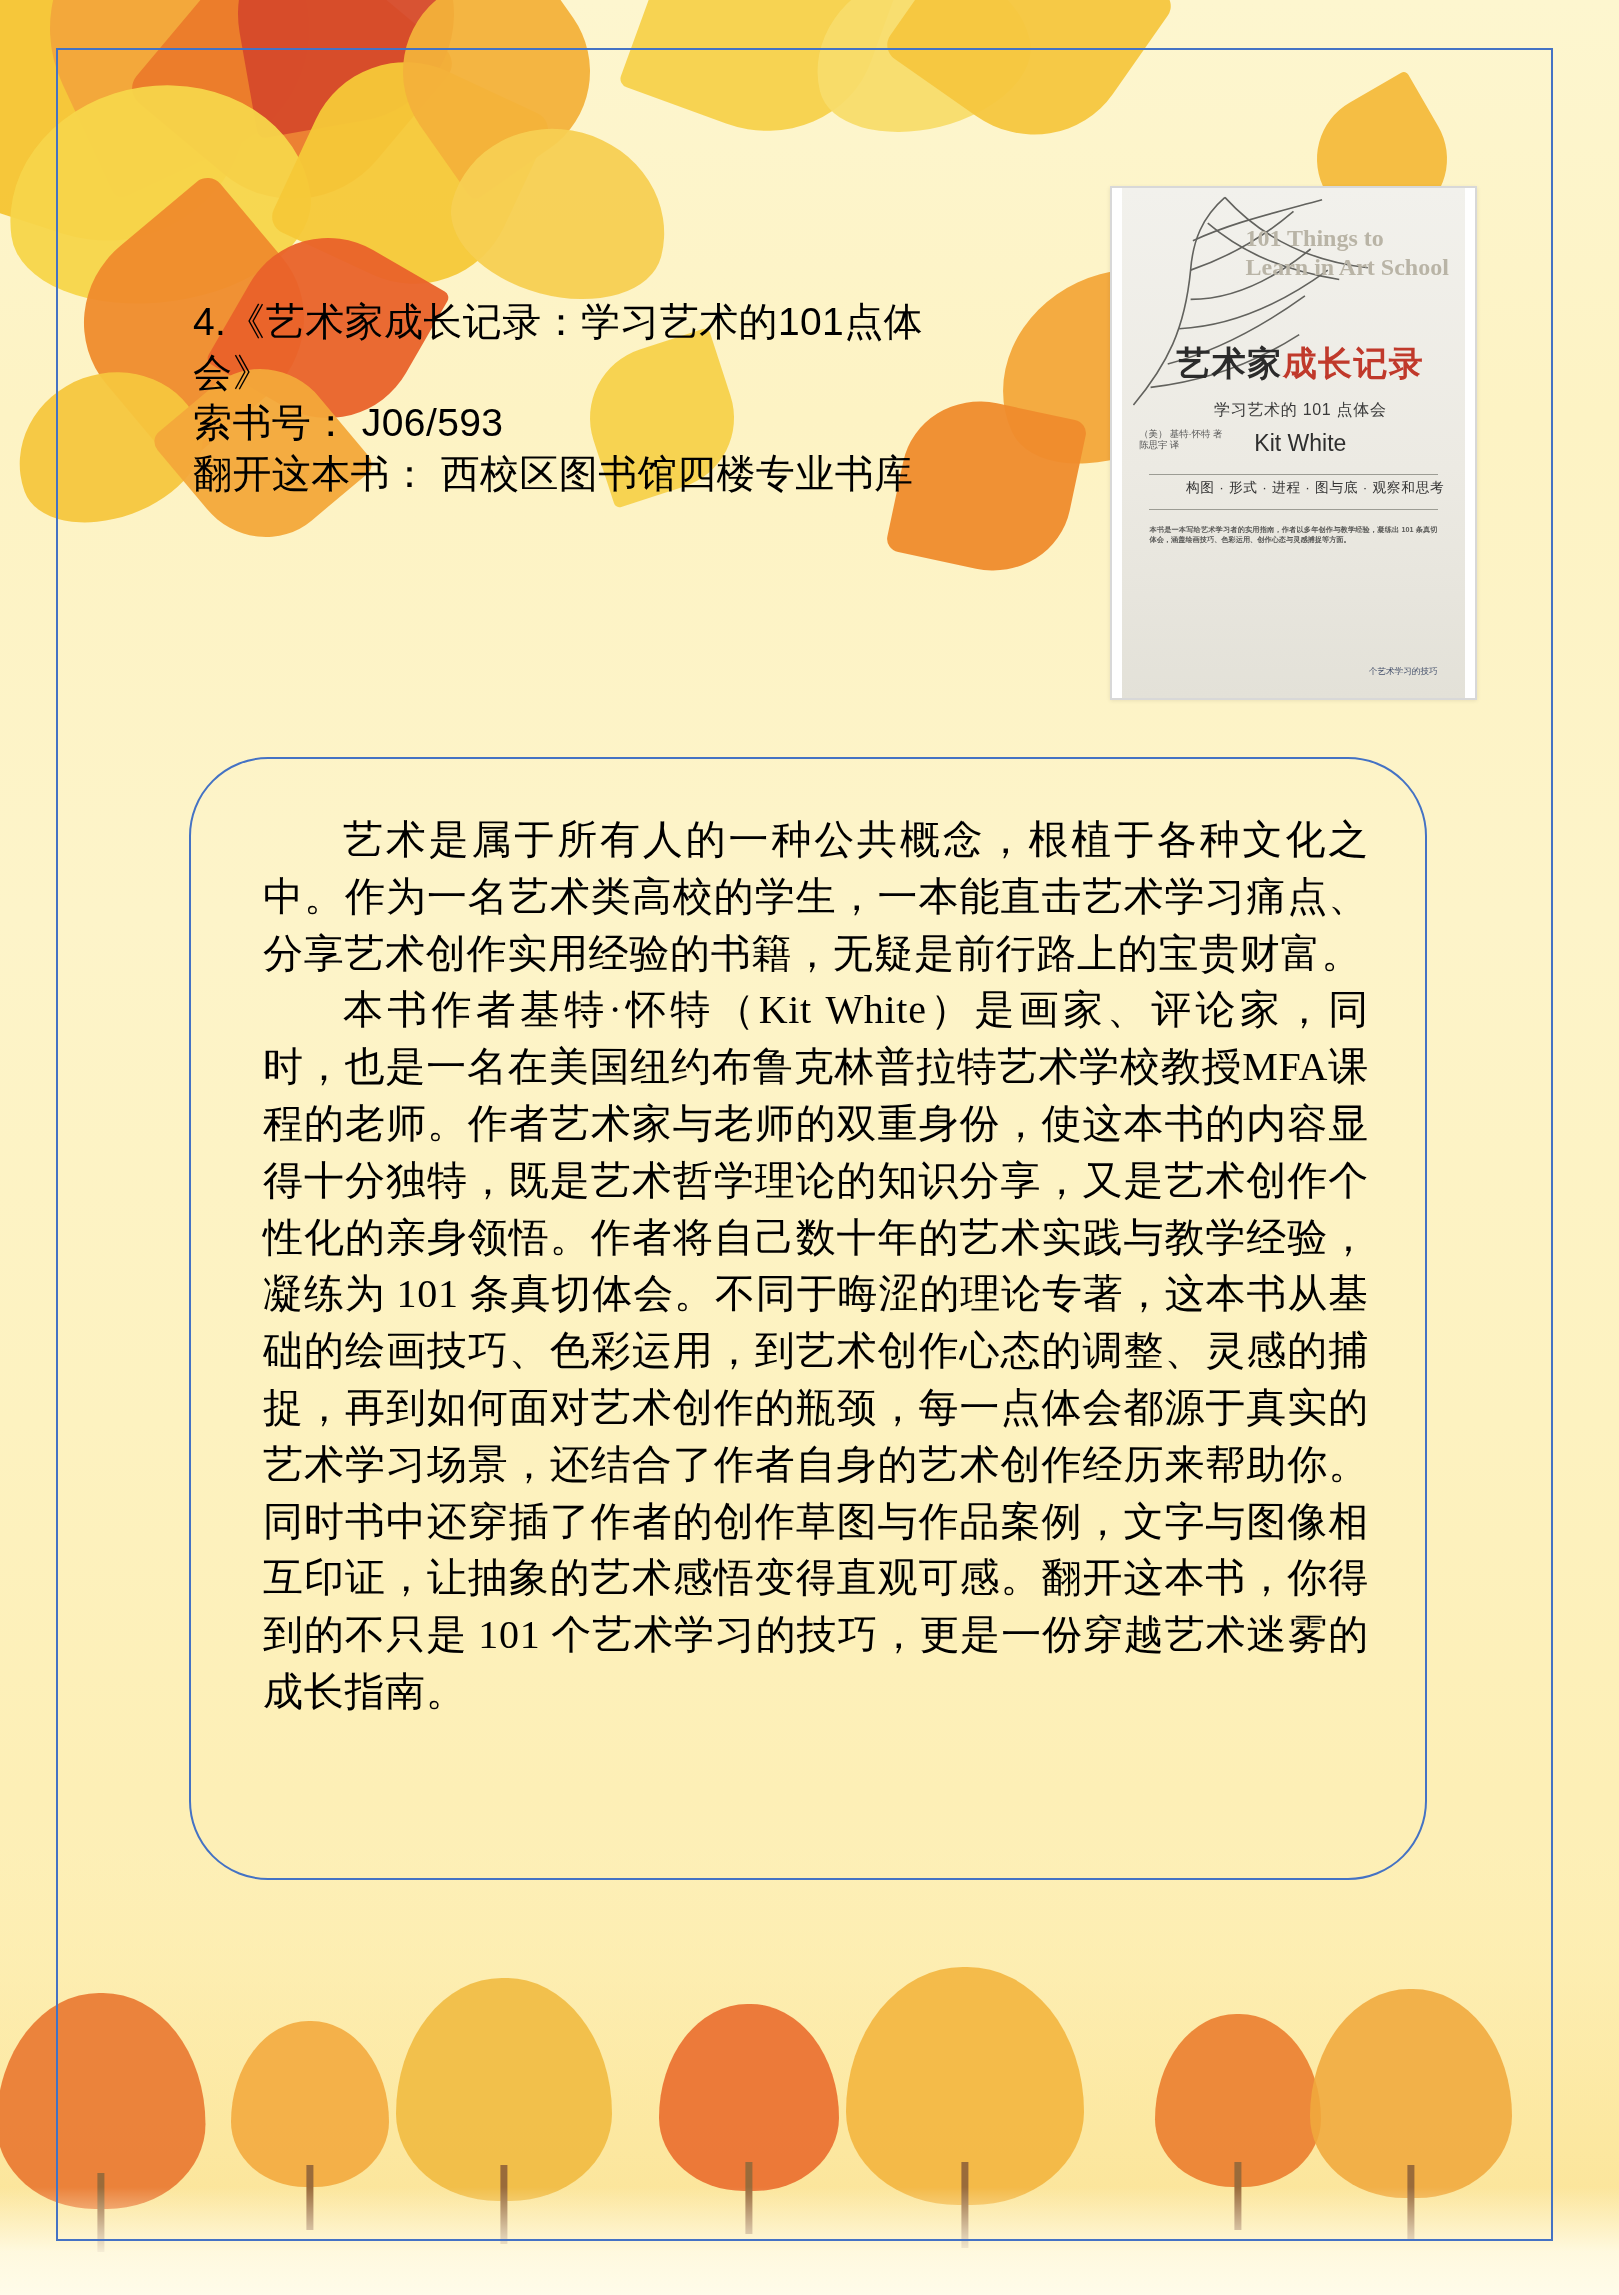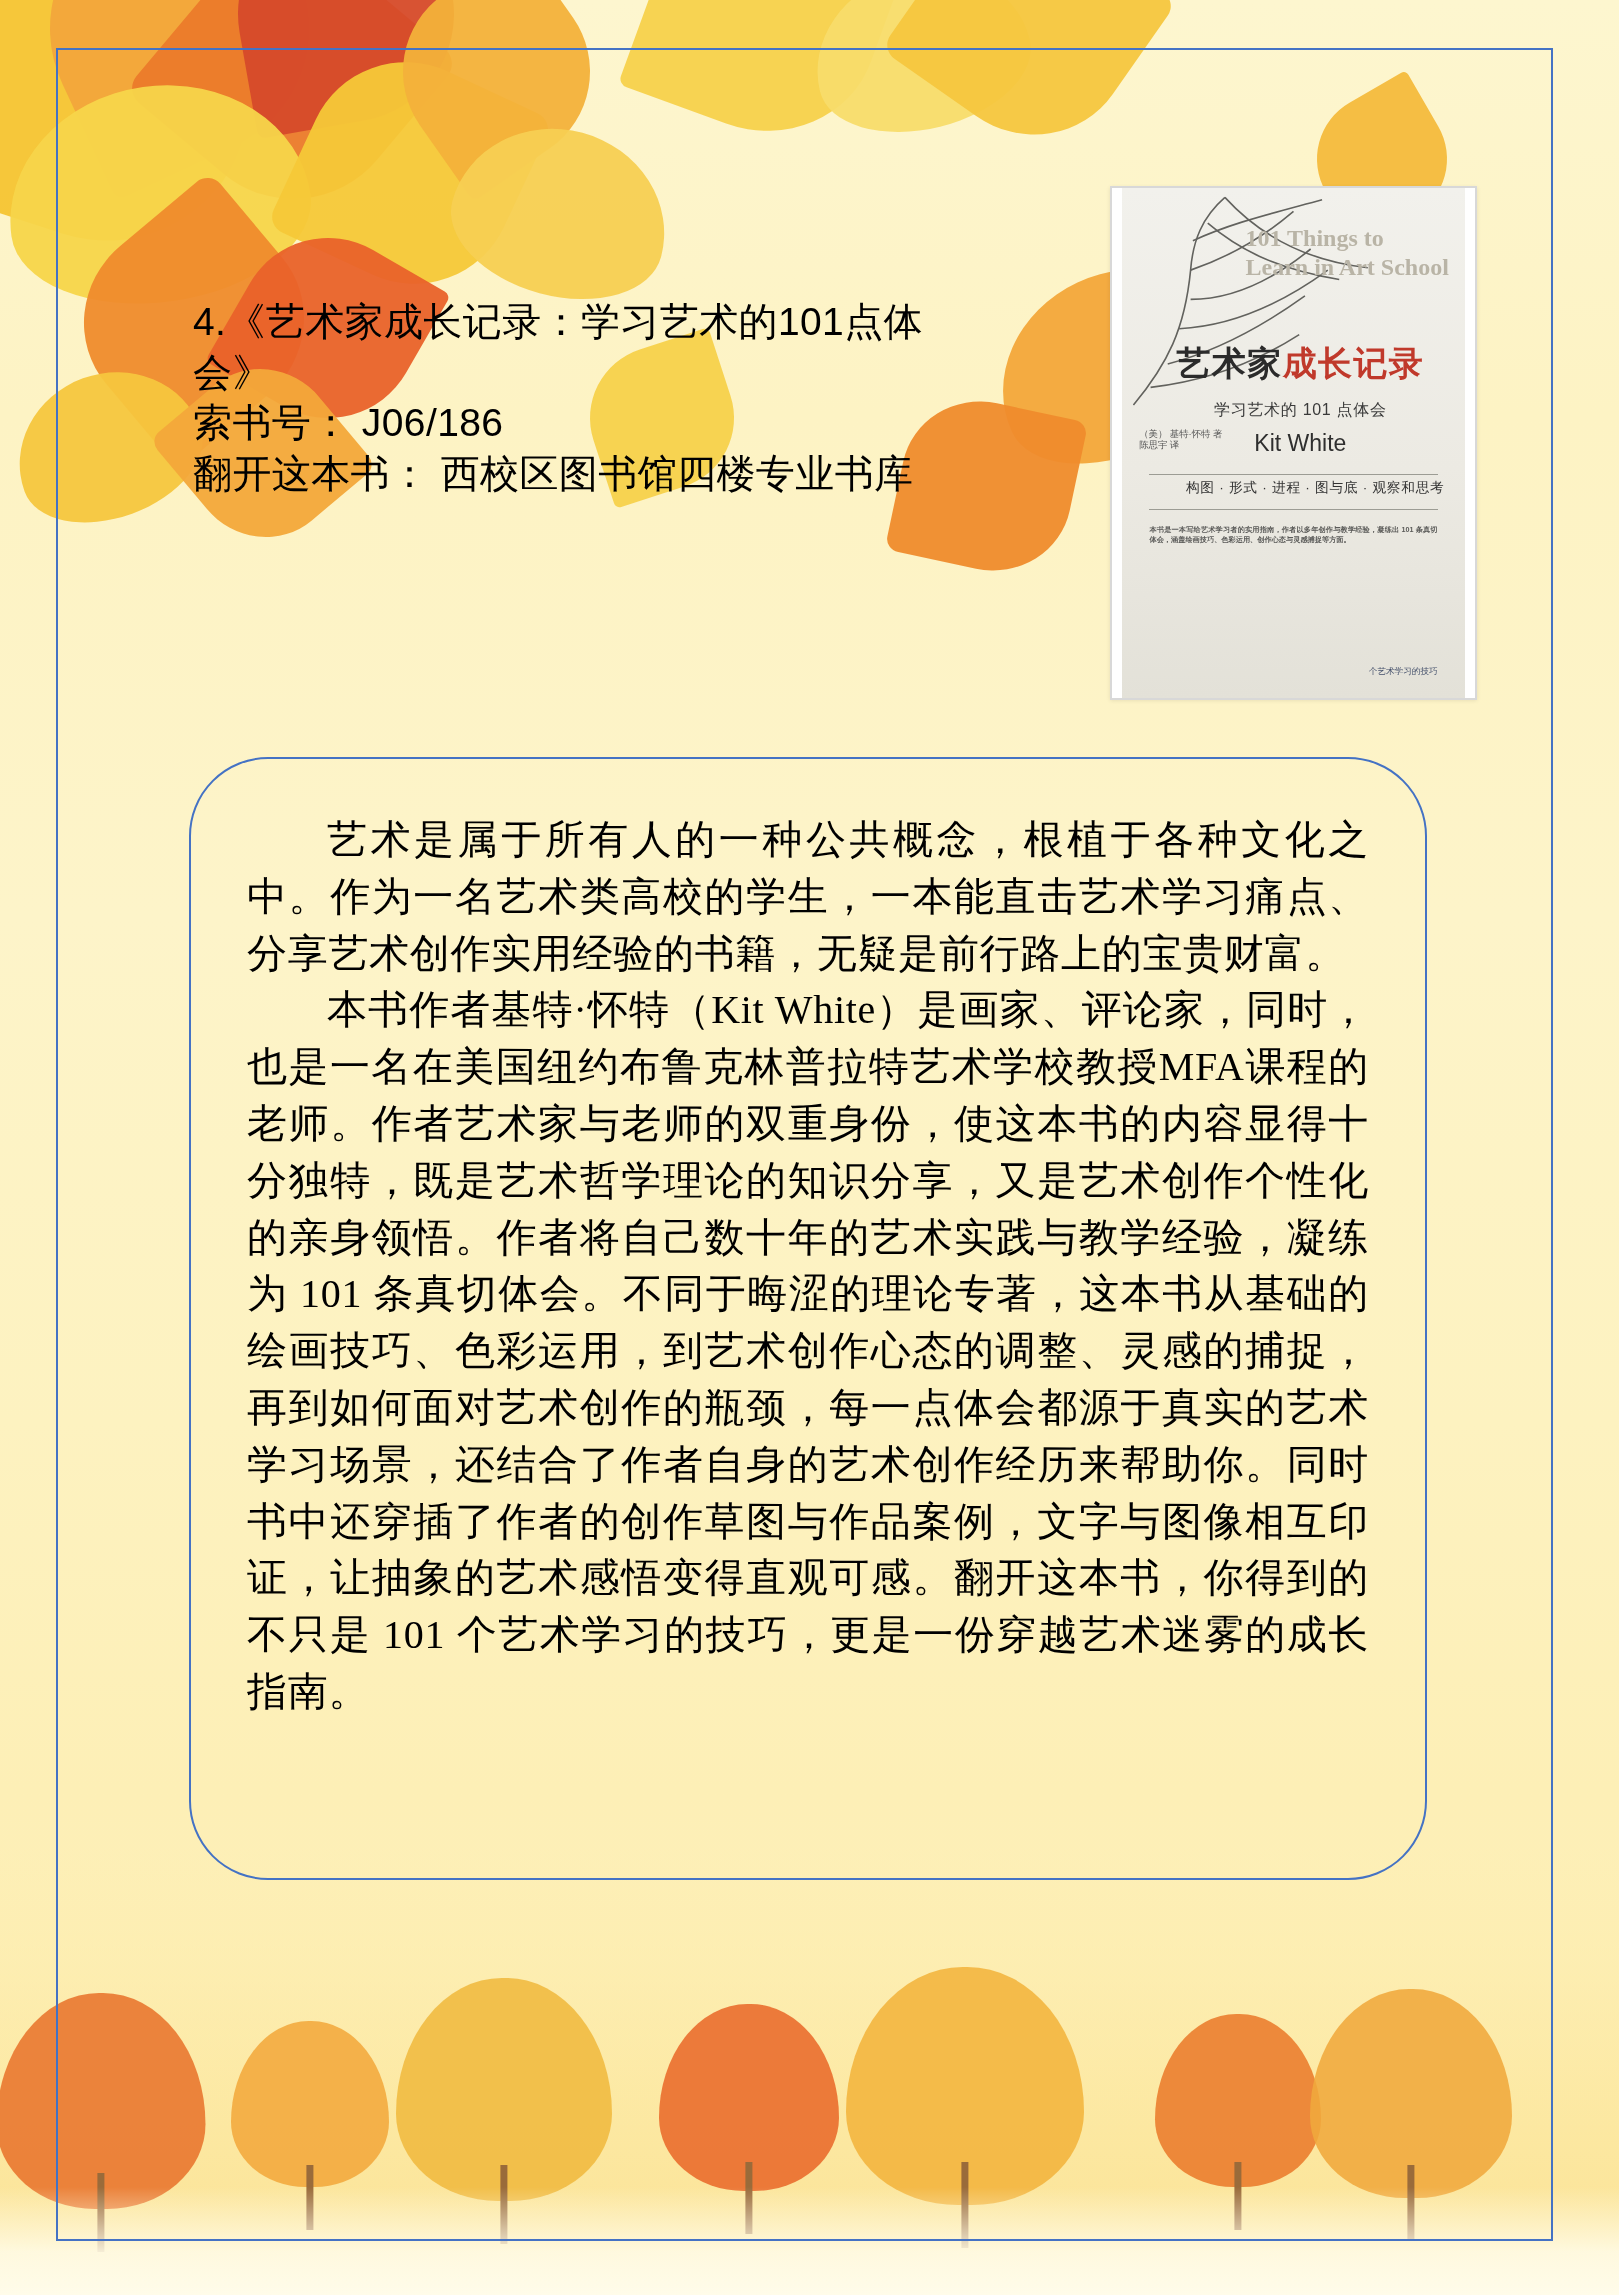--- a/index.html
+++ b/index.html
@@ -234,21 +234,21 @@
   .body-text {
     font-family: "Liberation Serif", serif;
     font-size: 40px;
     line-height: 1.42;
     color: #000000;
     text-align: justify;
     text-justify: inter-character;
     letter-spacing: 0.7px;
   }
   .body-text p {
-    margin: 0 0 0 0;
+    margin: 0 0 0 16px;
     text-indent: 2em;
   }
 </style>
 </head>
 <body>
 
 <div class="page">
 
   <div>
     <div class="leaf" style="left:-58px; top:-65px; width:310px; height:302px; background:#f5c431; transform:rotate(18deg);"></div>
@@ -302,21 +302,21 @@
       <div class="canopy" style="width:202px; height:209px; background:#f0a93c;"></div>
       <div class="trunk" style="height:76px;"></div>
     </div>
   </div>
   <div class="snowline"></div>
 
   <div class="border-frame"></div>
 
   <div class="head-block">
     <div class="line">4.《艺术家成长记录：学习艺术的101点体会》</div>
-    <div class="line">索书号： J06/186</div>
+    <div class="line">索书号： J06/593</div>
     <div class="line">翻开这本书： 西校区图书馆四楼专业书库</div>
   </div>
 
   <div class="cover-frame">
     <div class="cover-inner">
       <svg class="cover-branches" viewBox="0 0 300 200" preserveAspectRatio="none">
         <g stroke="#4a4a46" stroke-width="1.4" fill="none" opacity="0.85">
           <path d="M10,185 C40,150 55,120 60,70 C62,45 70,25 90,8"></path>
           <path d="M60,70 C90,60 120,45 150,20"></path>
           <path d="M60,95 C95,95 130,80 165,52"></path>

